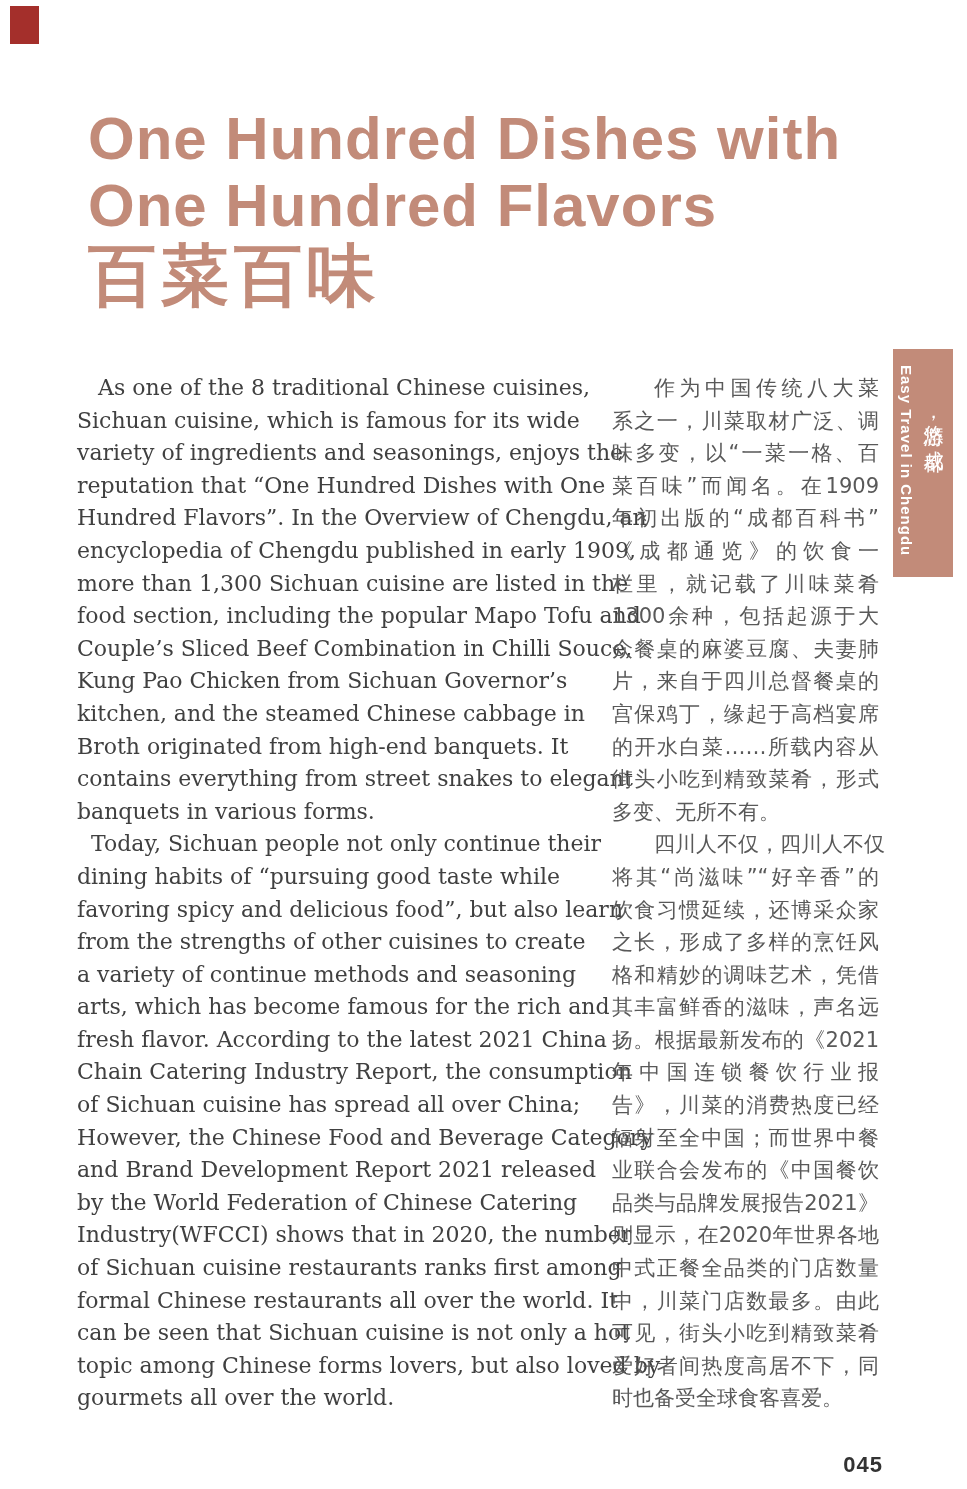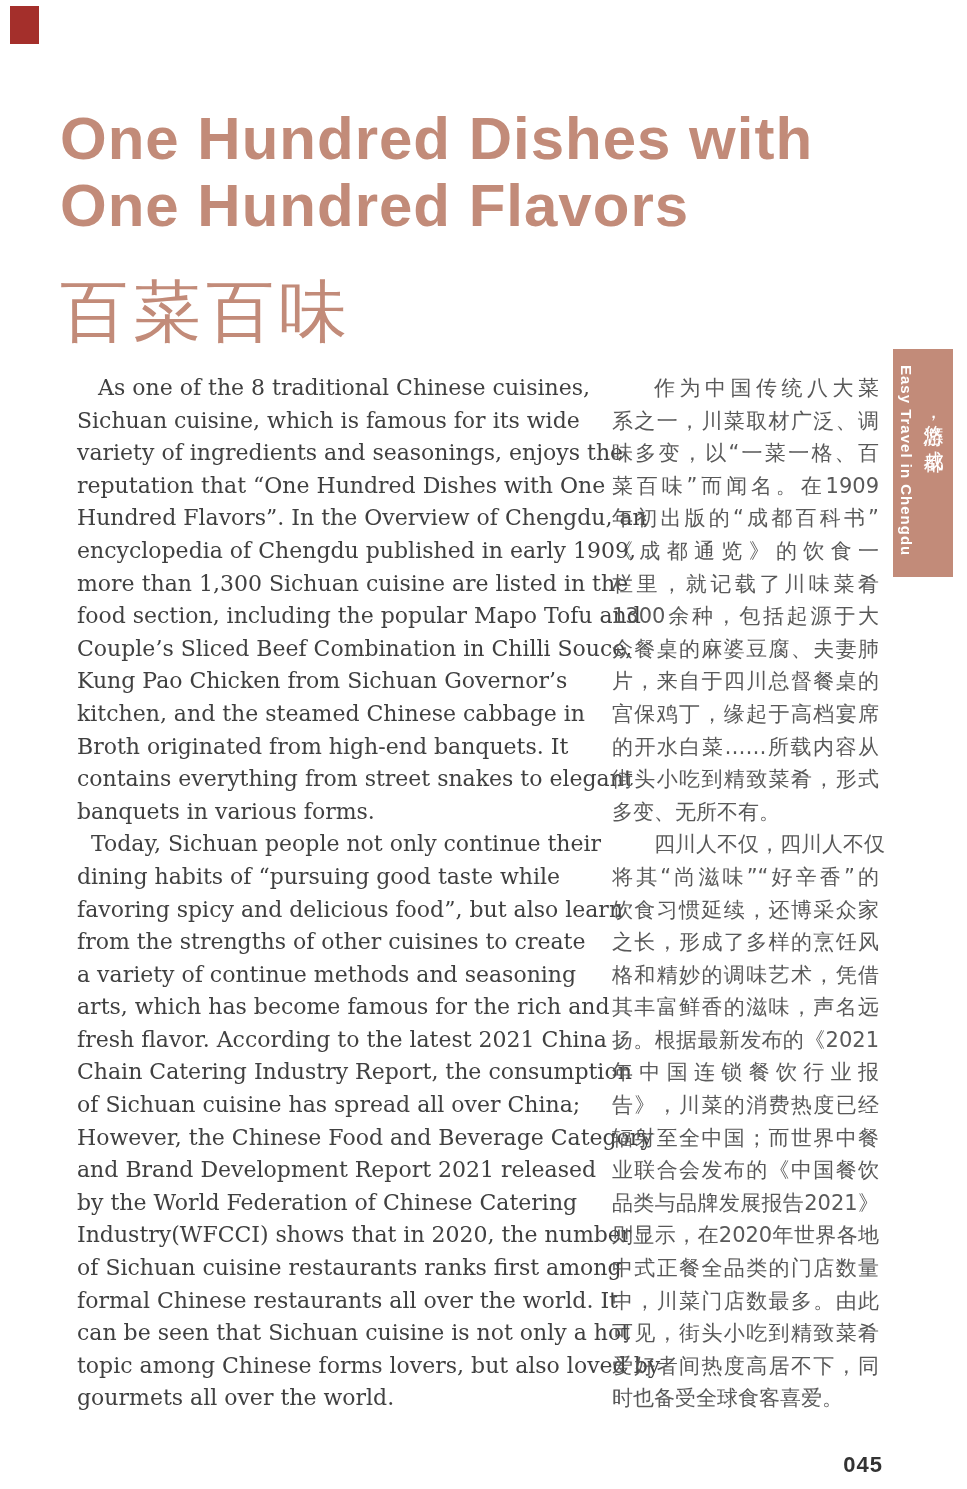--- a/index.html
+++ b/index.html
@@ -1,25 +1,25 @@
 <!DOCTYPE html>
 <html style="--accent: #c28b79; --corner: #a42f2b; --en-text: #404040; --cn-text: #595959; --tab-text: #ffffff; --pageno-text: #333333;"><head>
 <meta charset="utf-8">
 <style>
   html,body{margin:0;padding:0;background:#ffffff;}
   .page{position:relative;width:967px;height:1489px;background:#ffffff;overflow:hidden;
         font-family:"DejaVu Serif",serif;}
 
   .corner-mark{position:absolute;left:10px;top:6px;width:29px;height:38px;background:var(--corner);}
 
-  .title-block{position:absolute;left:60px;top:105px;color:var(--accent);}
+  .title-block{position:absolute;left:88px;top:105px;color:var(--accent);}
   .t-line{display:block;font-family:"Liberation Sans",sans-serif;font-weight:700;
           font-size:60px;line-height:67px;letter-spacing:1px;white-space:nowrap;}
-  .t-cn{display:block;font-family:"DejaVu Sans",sans-serif;font-weight:400;
-        font-size:68px;line-height:74px;letter-spacing:5px;white-space:nowrap;margin-top:36px;}
+  .t-cn{display:block;font-family:"DejaVu Sans",sans-serif;font-weight:700;
+        font-size:68px;line-height:74px;letter-spacing:5px;white-space:nowrap;}
 
   .col-en{position:absolute;left:77px;top:372px;width:520px;color:var(--en-text);
           font-size:22px;}
   .eline{height:32.6px;line-height:32.6px;white-space:nowrap;}
   .eline .it{}
   .eline.ind{padding-left:14px;text-align:center;}
 
   .col-cn{position:absolute;left:612px;top:372px;width:267px;color:var(--cn-text);
           font-family:"DejaVu Sans",sans-serif;font-size:21px;}
   .cline{height:32.6px;line-height:32.6px;text-align:justify;text-align-last:justify;

